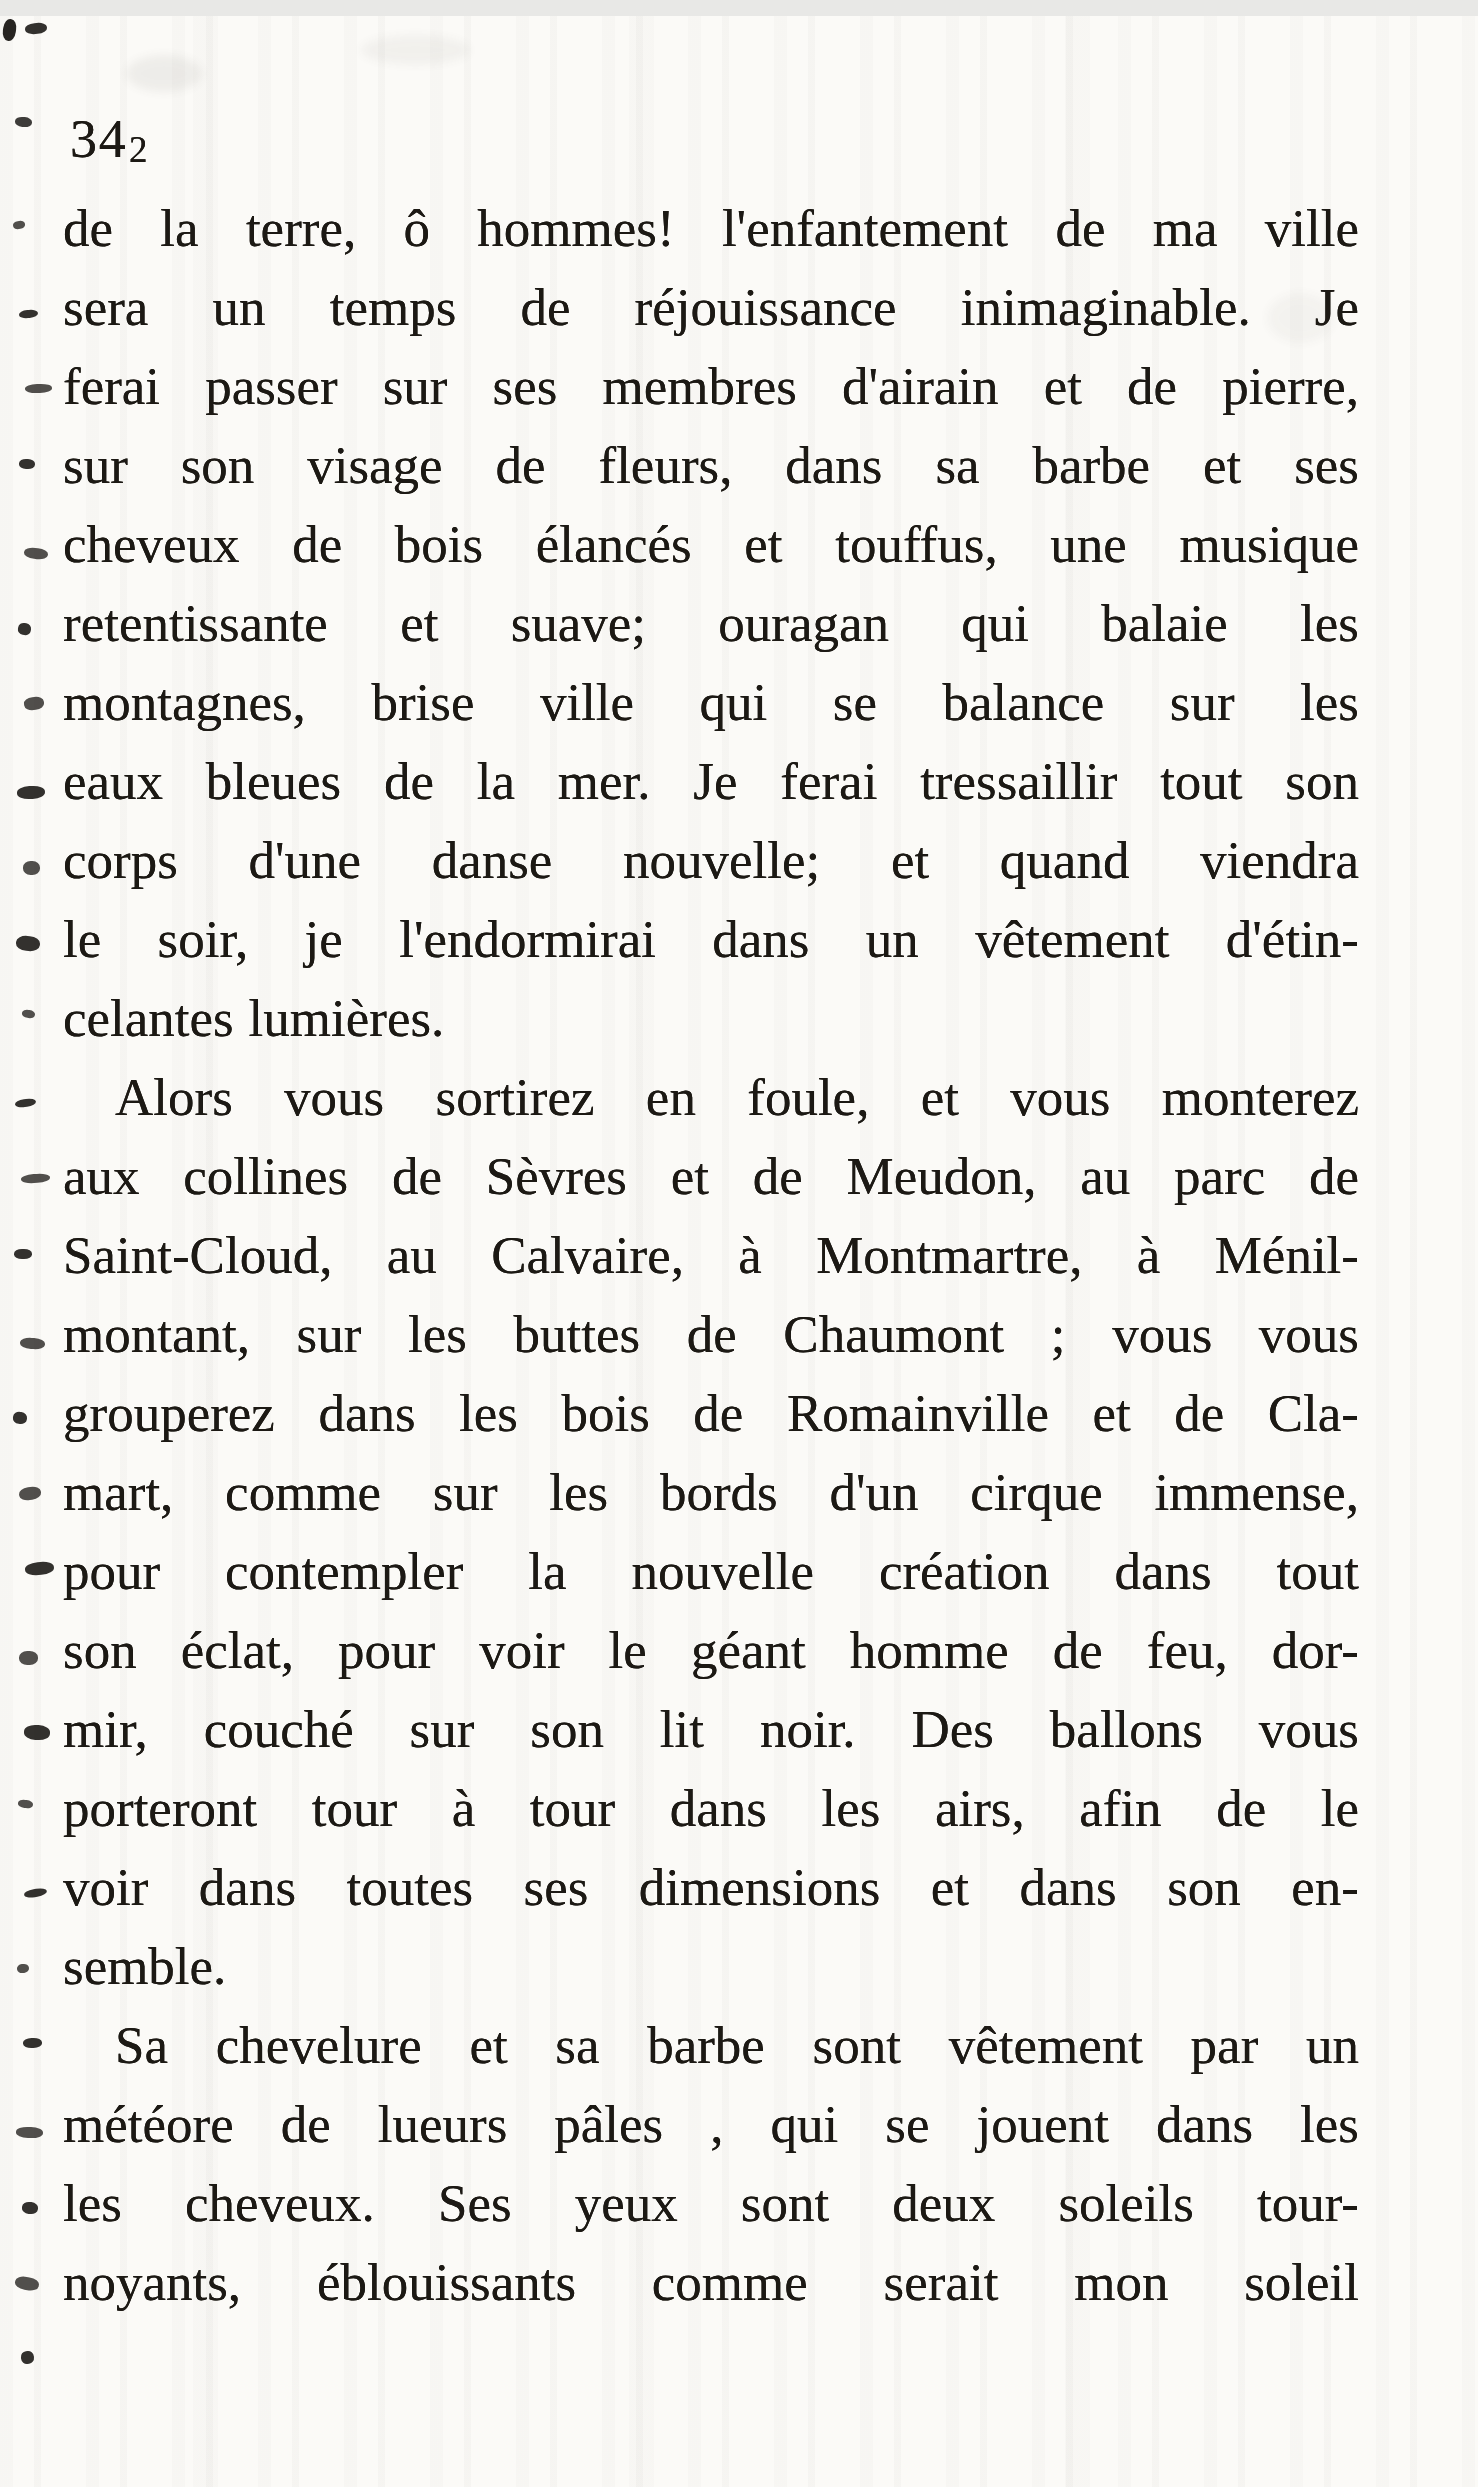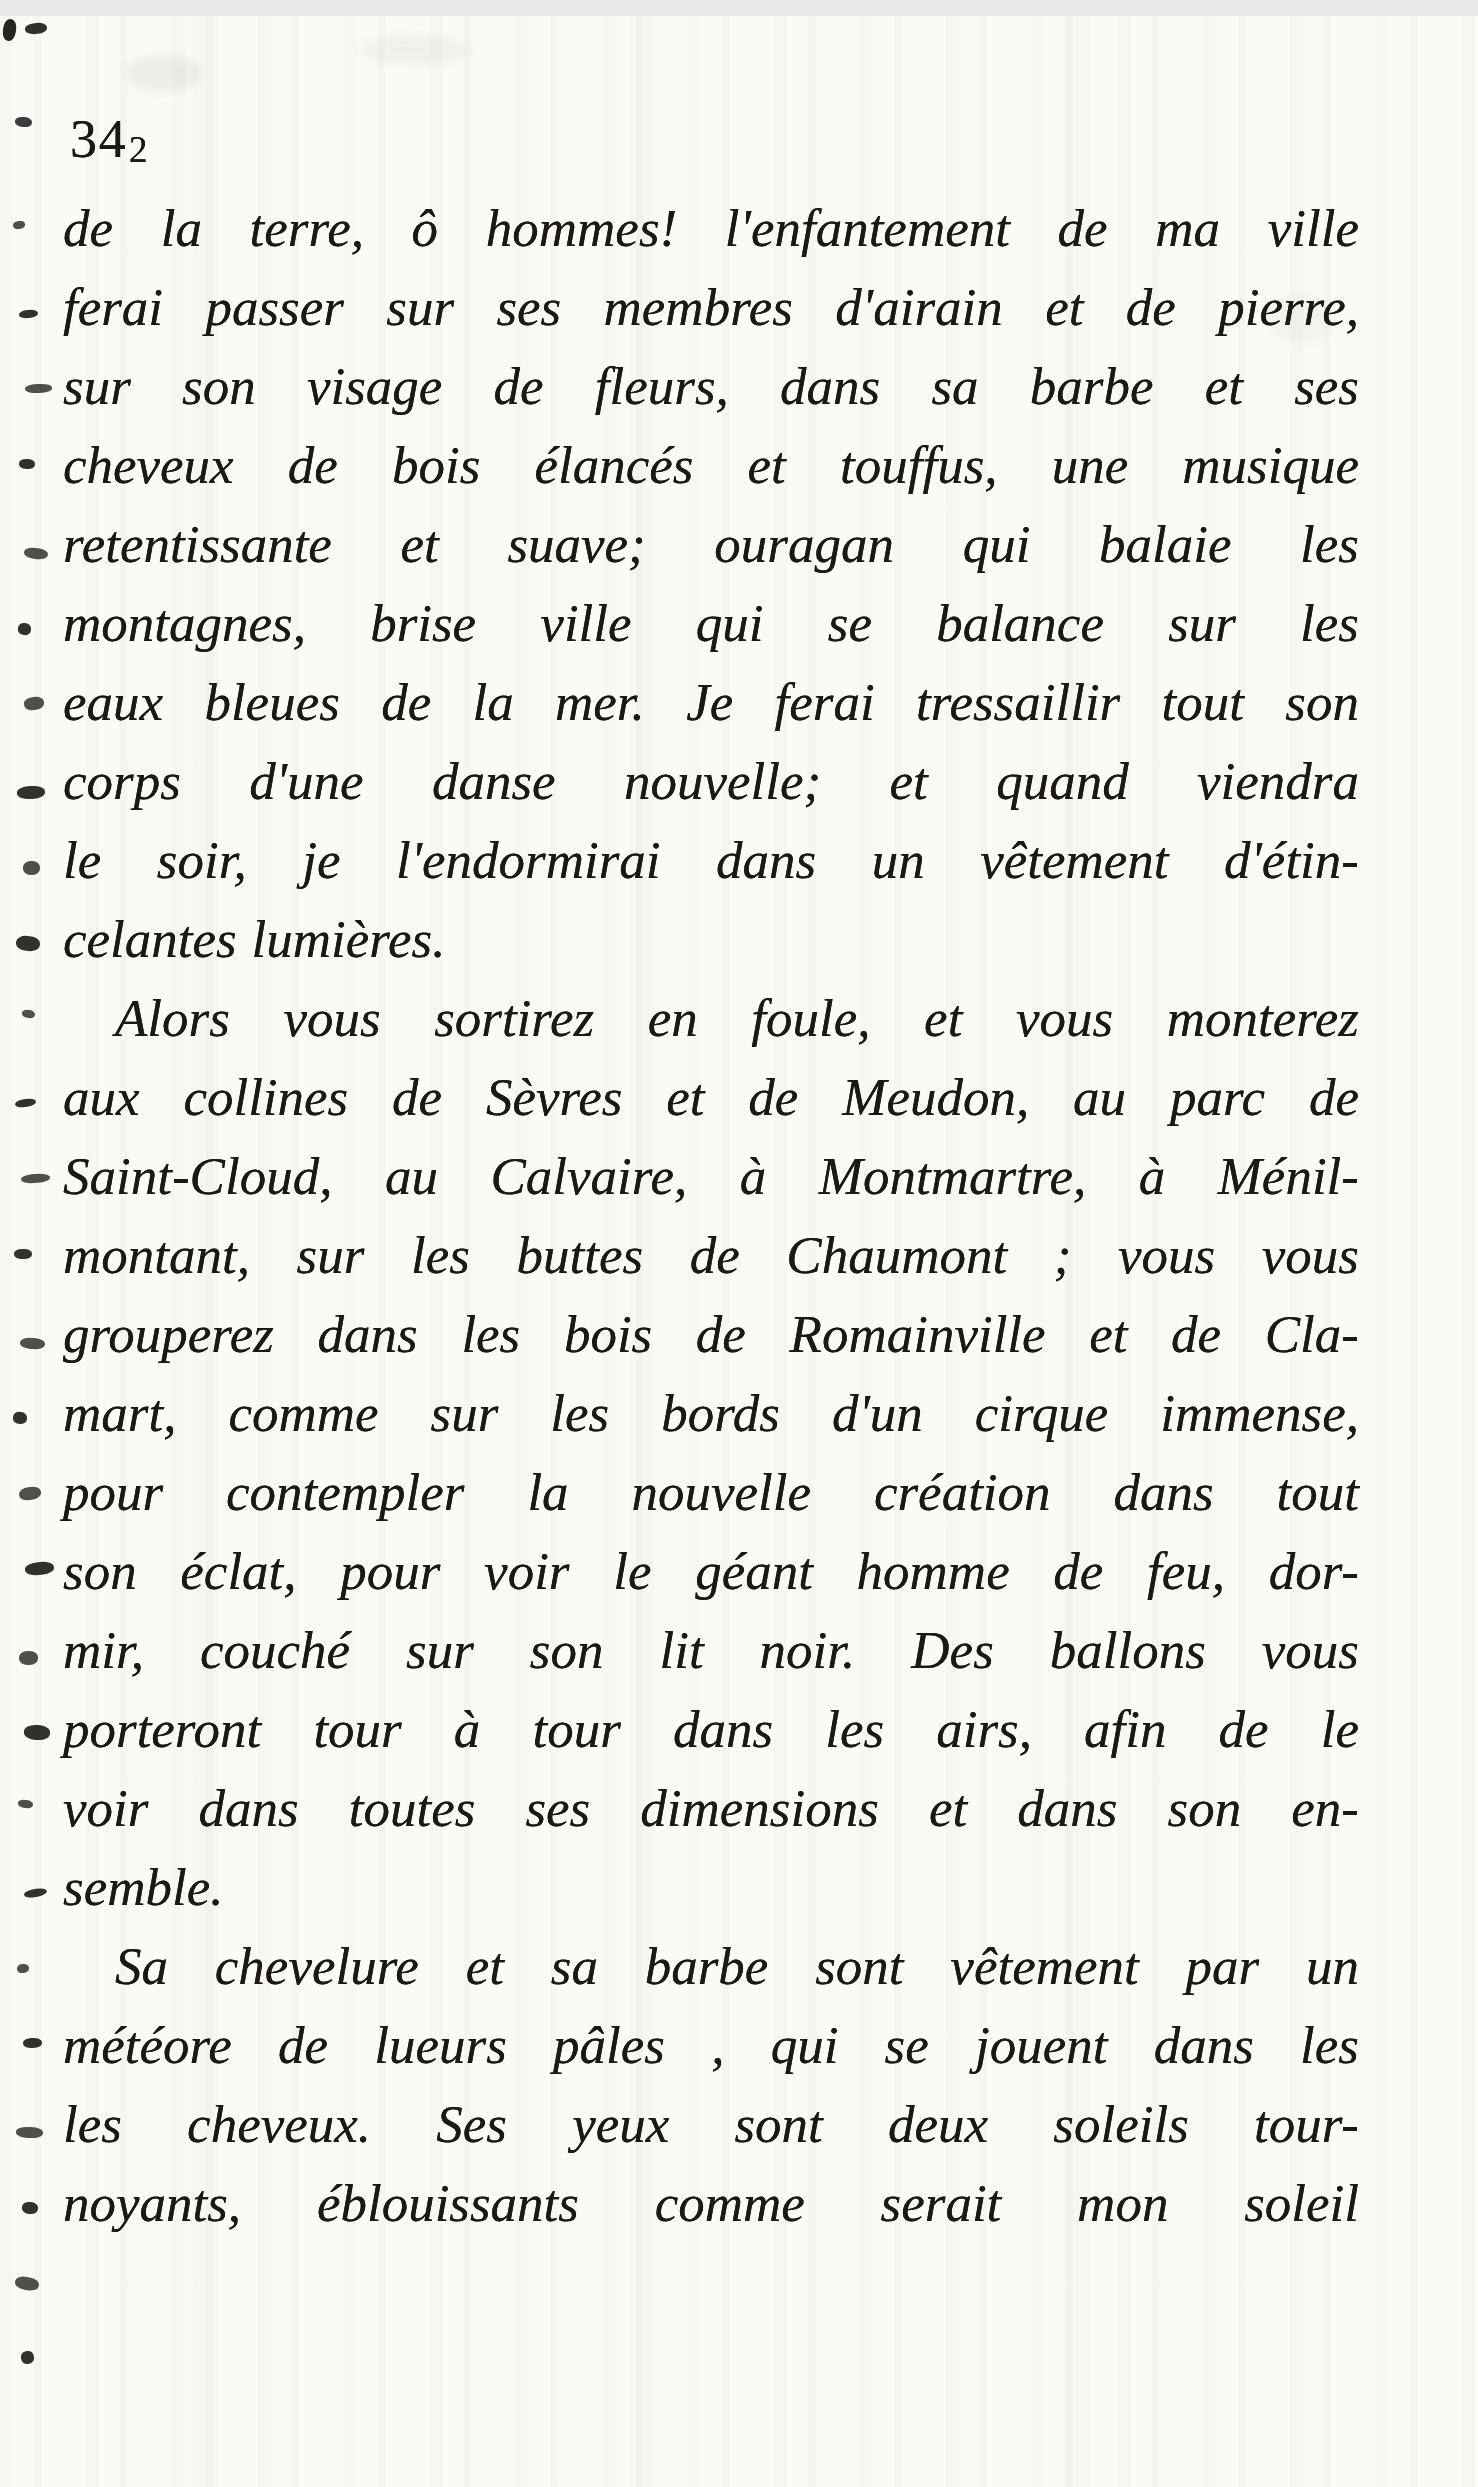--- a/index.html
+++ b/index.html
@@ -28,21 +28,20 @@
     position:absolute;left:34px;right:0;top:0;
     text-align:center;
     font-size:52px;line-height:57px;
     letter-spacing:3.4px;word-spacing:22px;
     text-shadow:0 0 0.7px currentColor;
   }
   .textblock{
     position:absolute;top:173px;left:63px;width:1296px;
     font-size:53px;
     text-shadow:0 0 0.6px currentColor;
-    font-style:italic;
   }
   .line{
     height:79px;line-height:79px;
     text-align:justify;text-align-last:justify;
     word-spacing:1.7px;
     white-space:normal;
   }
   .line.left{text-align-last:left;}
   .line.indent{text-indent:52px;}
   .mark{
@@ -57,20 +56,21 @@
 <body>
 
 <div class="page">
 
   <header class="pagehead">
     <span class="pagenum"><span id="pn-main">34</span><span class="subnum" id="pn-sub">2</span></span>
   </header>
 
   <main class="textblock" id="lines">
       <div class="line justify">de la terre, ô hommes! l'enfantement de ma ville</div>
+      <div class="line justify">sera un temps de réjouissance inimaginable. Je</div>
       <div class="line justify">ferai passer sur ses membres d'airain et de pierre,</div>
       <div class="line justify">sur son visage de fleurs, dans sa barbe et ses</div>
       <div class="line justify">cheveux de bois élancés et touffus, une musique</div>
       <div class="line justify">retentissante et suave; ouragan qui balaie les</div>
       <div class="line justify">montagnes, brise ville qui se balance sur les</div>
       <div class="line justify">eaux bleues de la mer. Je ferai tressaillir tout son</div>
       <div class="line justify">corps d'une danse nouvelle; et quand viendra</div>
       <div class="line justify">le soir, je l'endormirai dans un vêtement d'étin-</div>
       <div class="line left">celantes lumières.</div>
       <div class="line indent justify">Alors vous sortirez en foule, et vous monterez</div>

